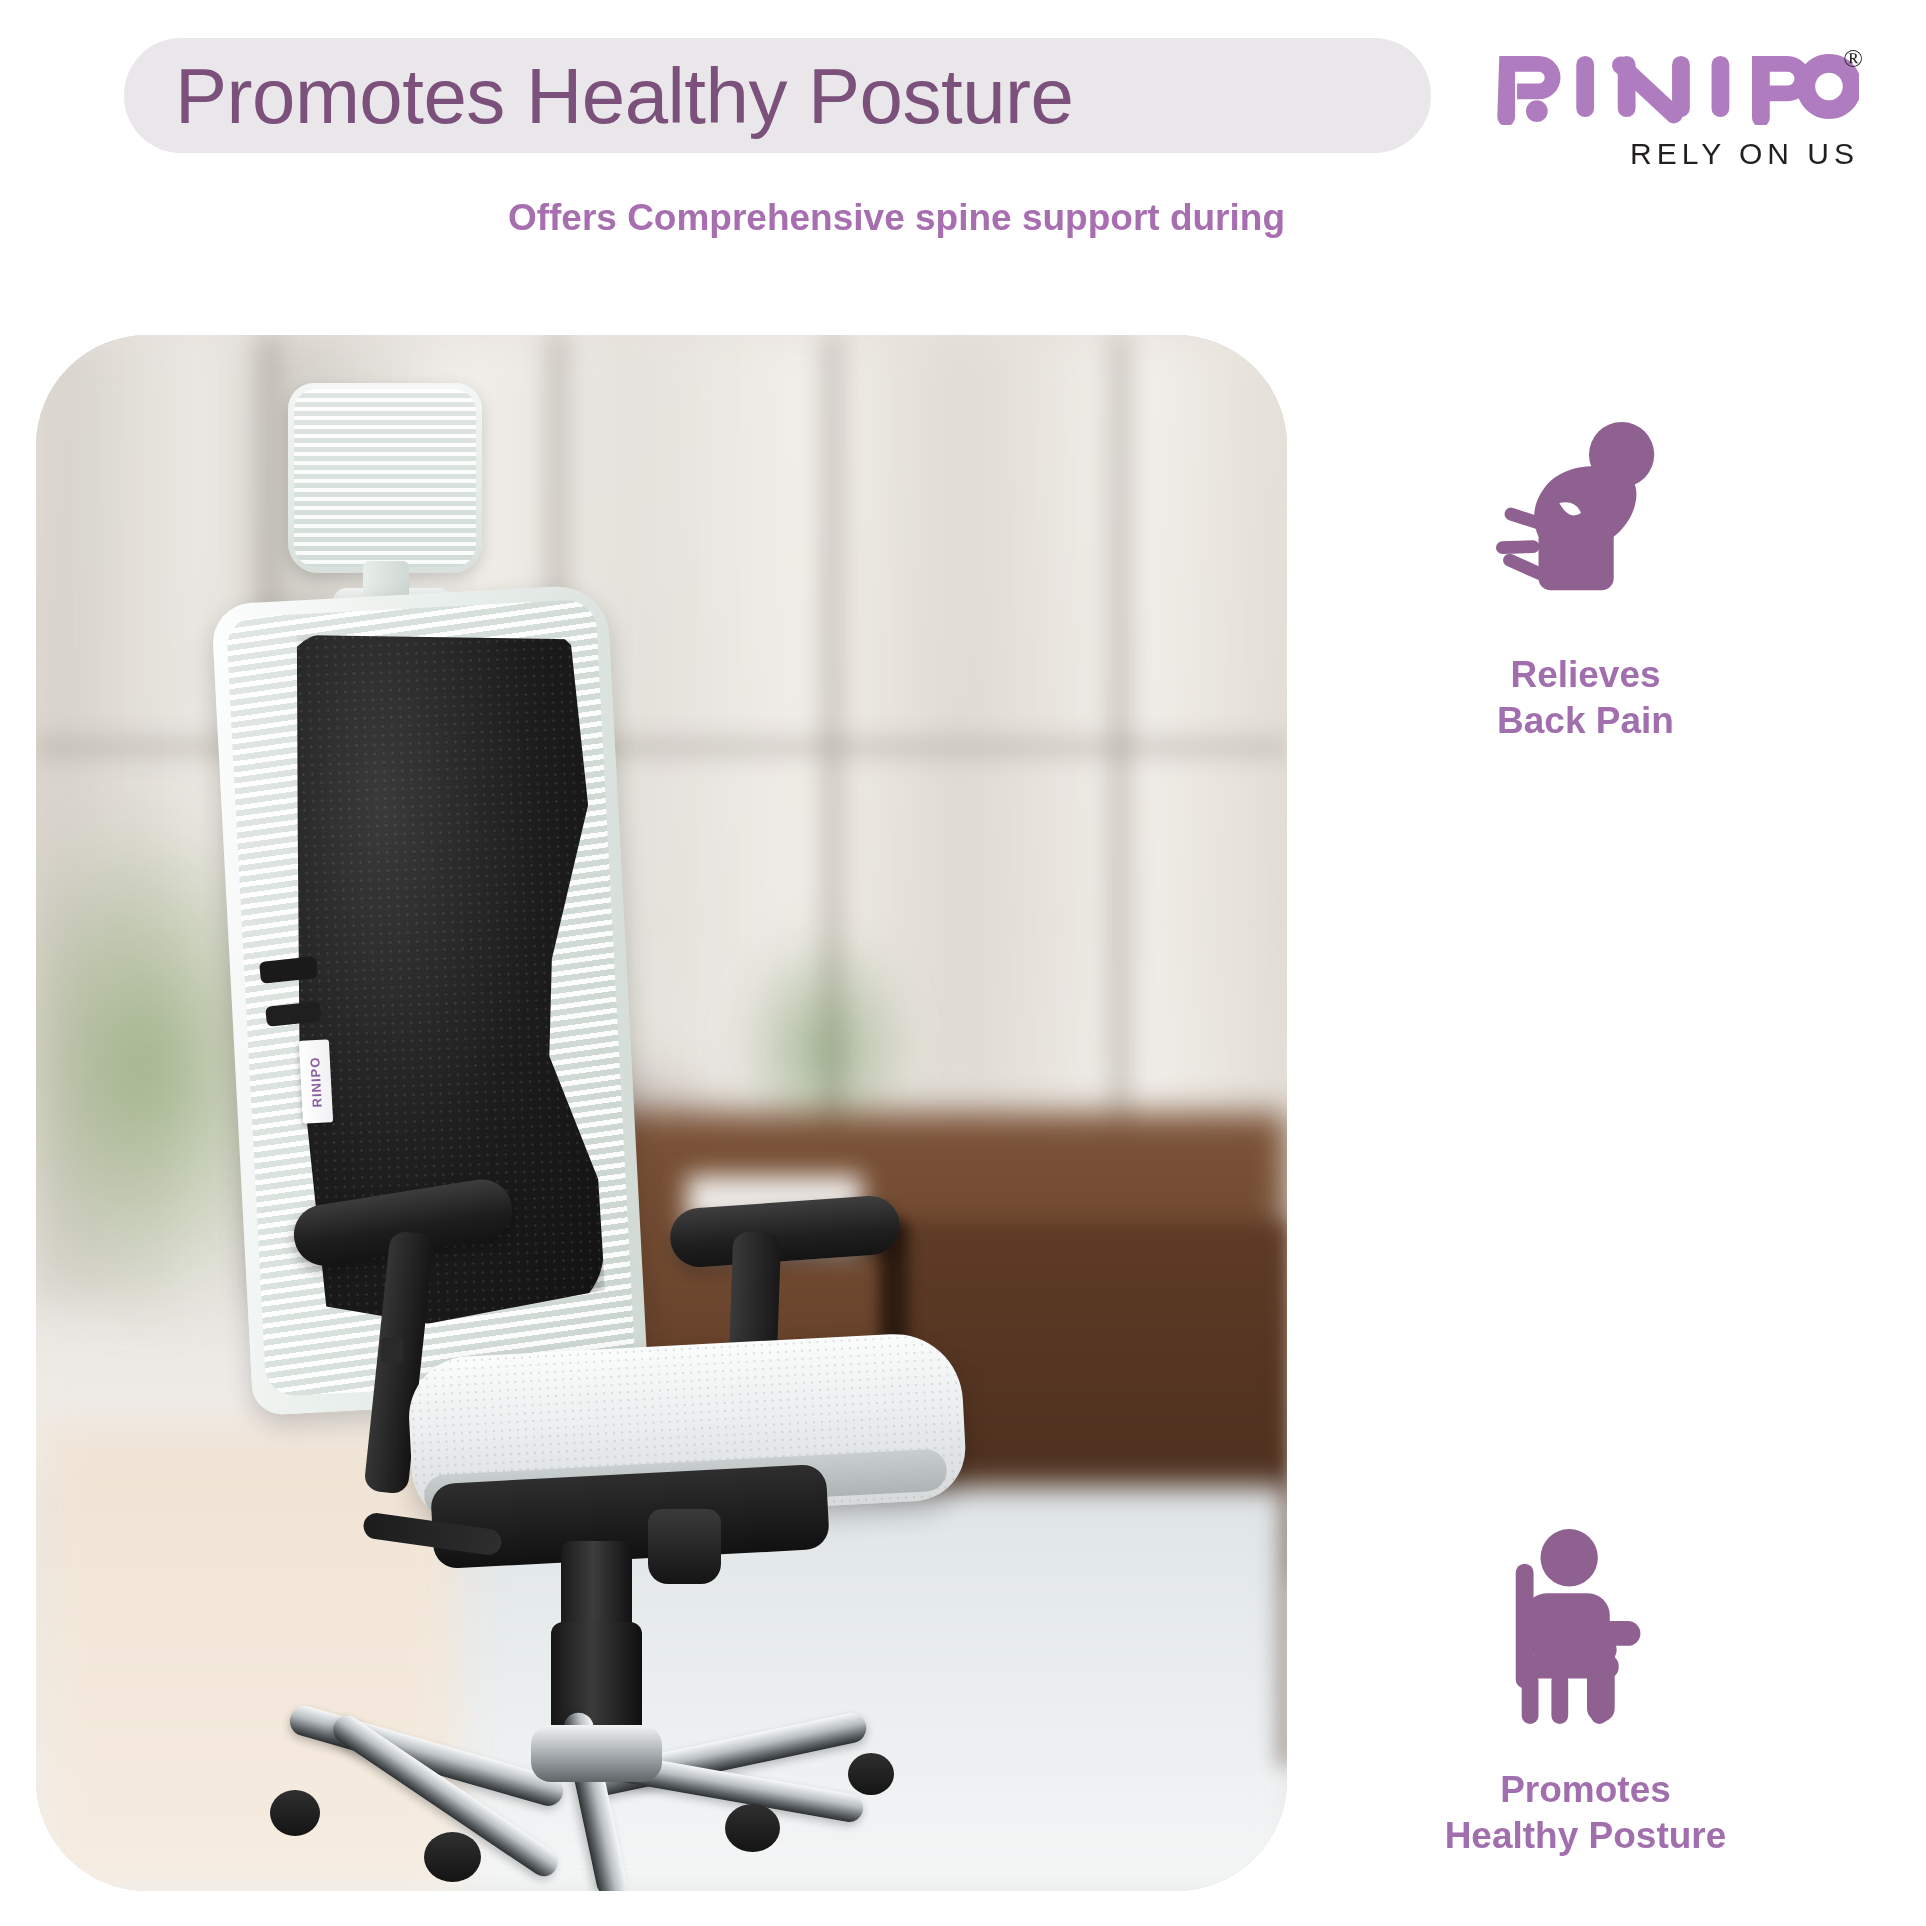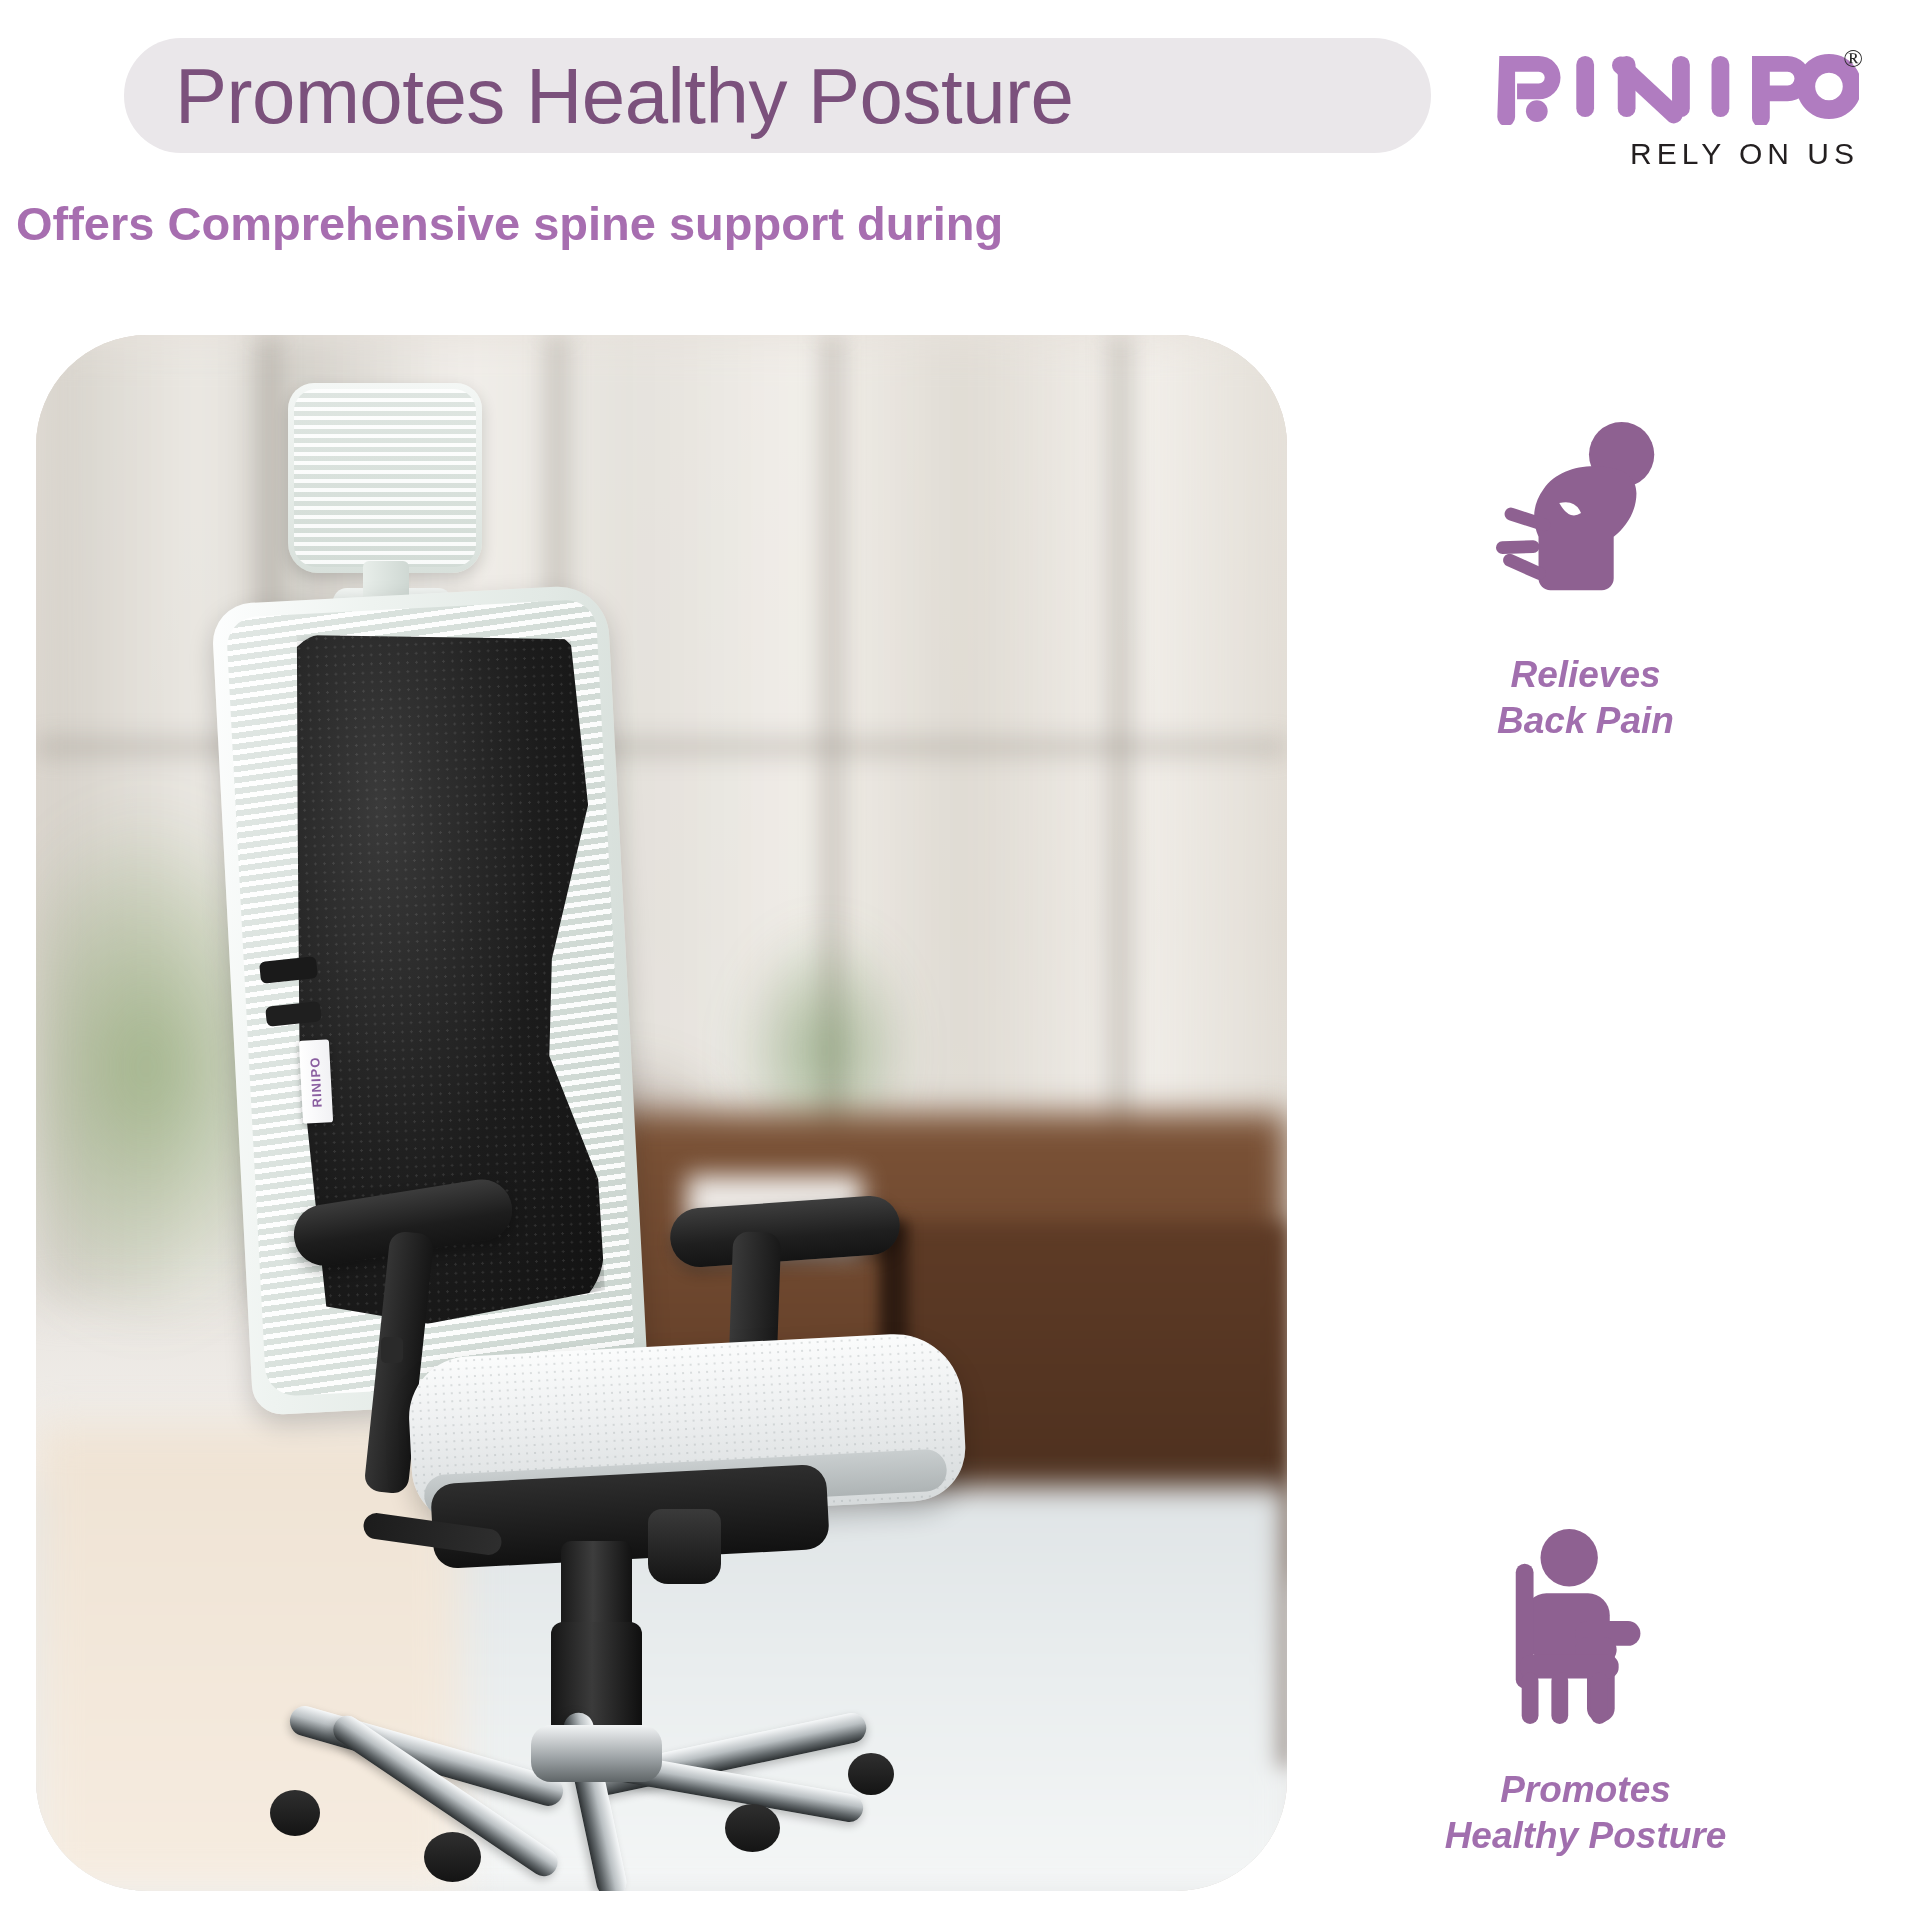--- a/index.html
+++ b/index.html
@@ -60,24 +60,24 @@
     text-align:right;
     font-size:30px;
     font-weight:400;
     letter-spacing:5px;
     color:#231f20;
   }
 
   
   #subtitle {
     position:absolute;
-    left:16px; top:194px;
+    left:8px; top:194px;
     width:1277px;
-    text-align:left;
-    font-size:47px;
+    text-align:right;
+    font-size:37px;
     font-weight:700;
     line-height:1.28;
     color:#a76eb0;
   }
   #subtitle .l2 { display:block; }
 
   
   #photo {
     position:absolute;
     left:36px; top:335px;
@@ -368,21 +368,20 @@
 
   
   #features {
     position:absolute;
     left:1287px; top:352px;
     width:597px; height:1537px;
     display:flex;
     flex-direction:column;
     justify-content:space-between;
     padding:46px 0 30px 0;
-    font-style:italic;
   }
   .feature {
     display:flex;
     flex-direction:column;
     align-items:center;
     width:100%;
   }
   .feature-icon {
     width:208px; height:228px;
     display:flex;

